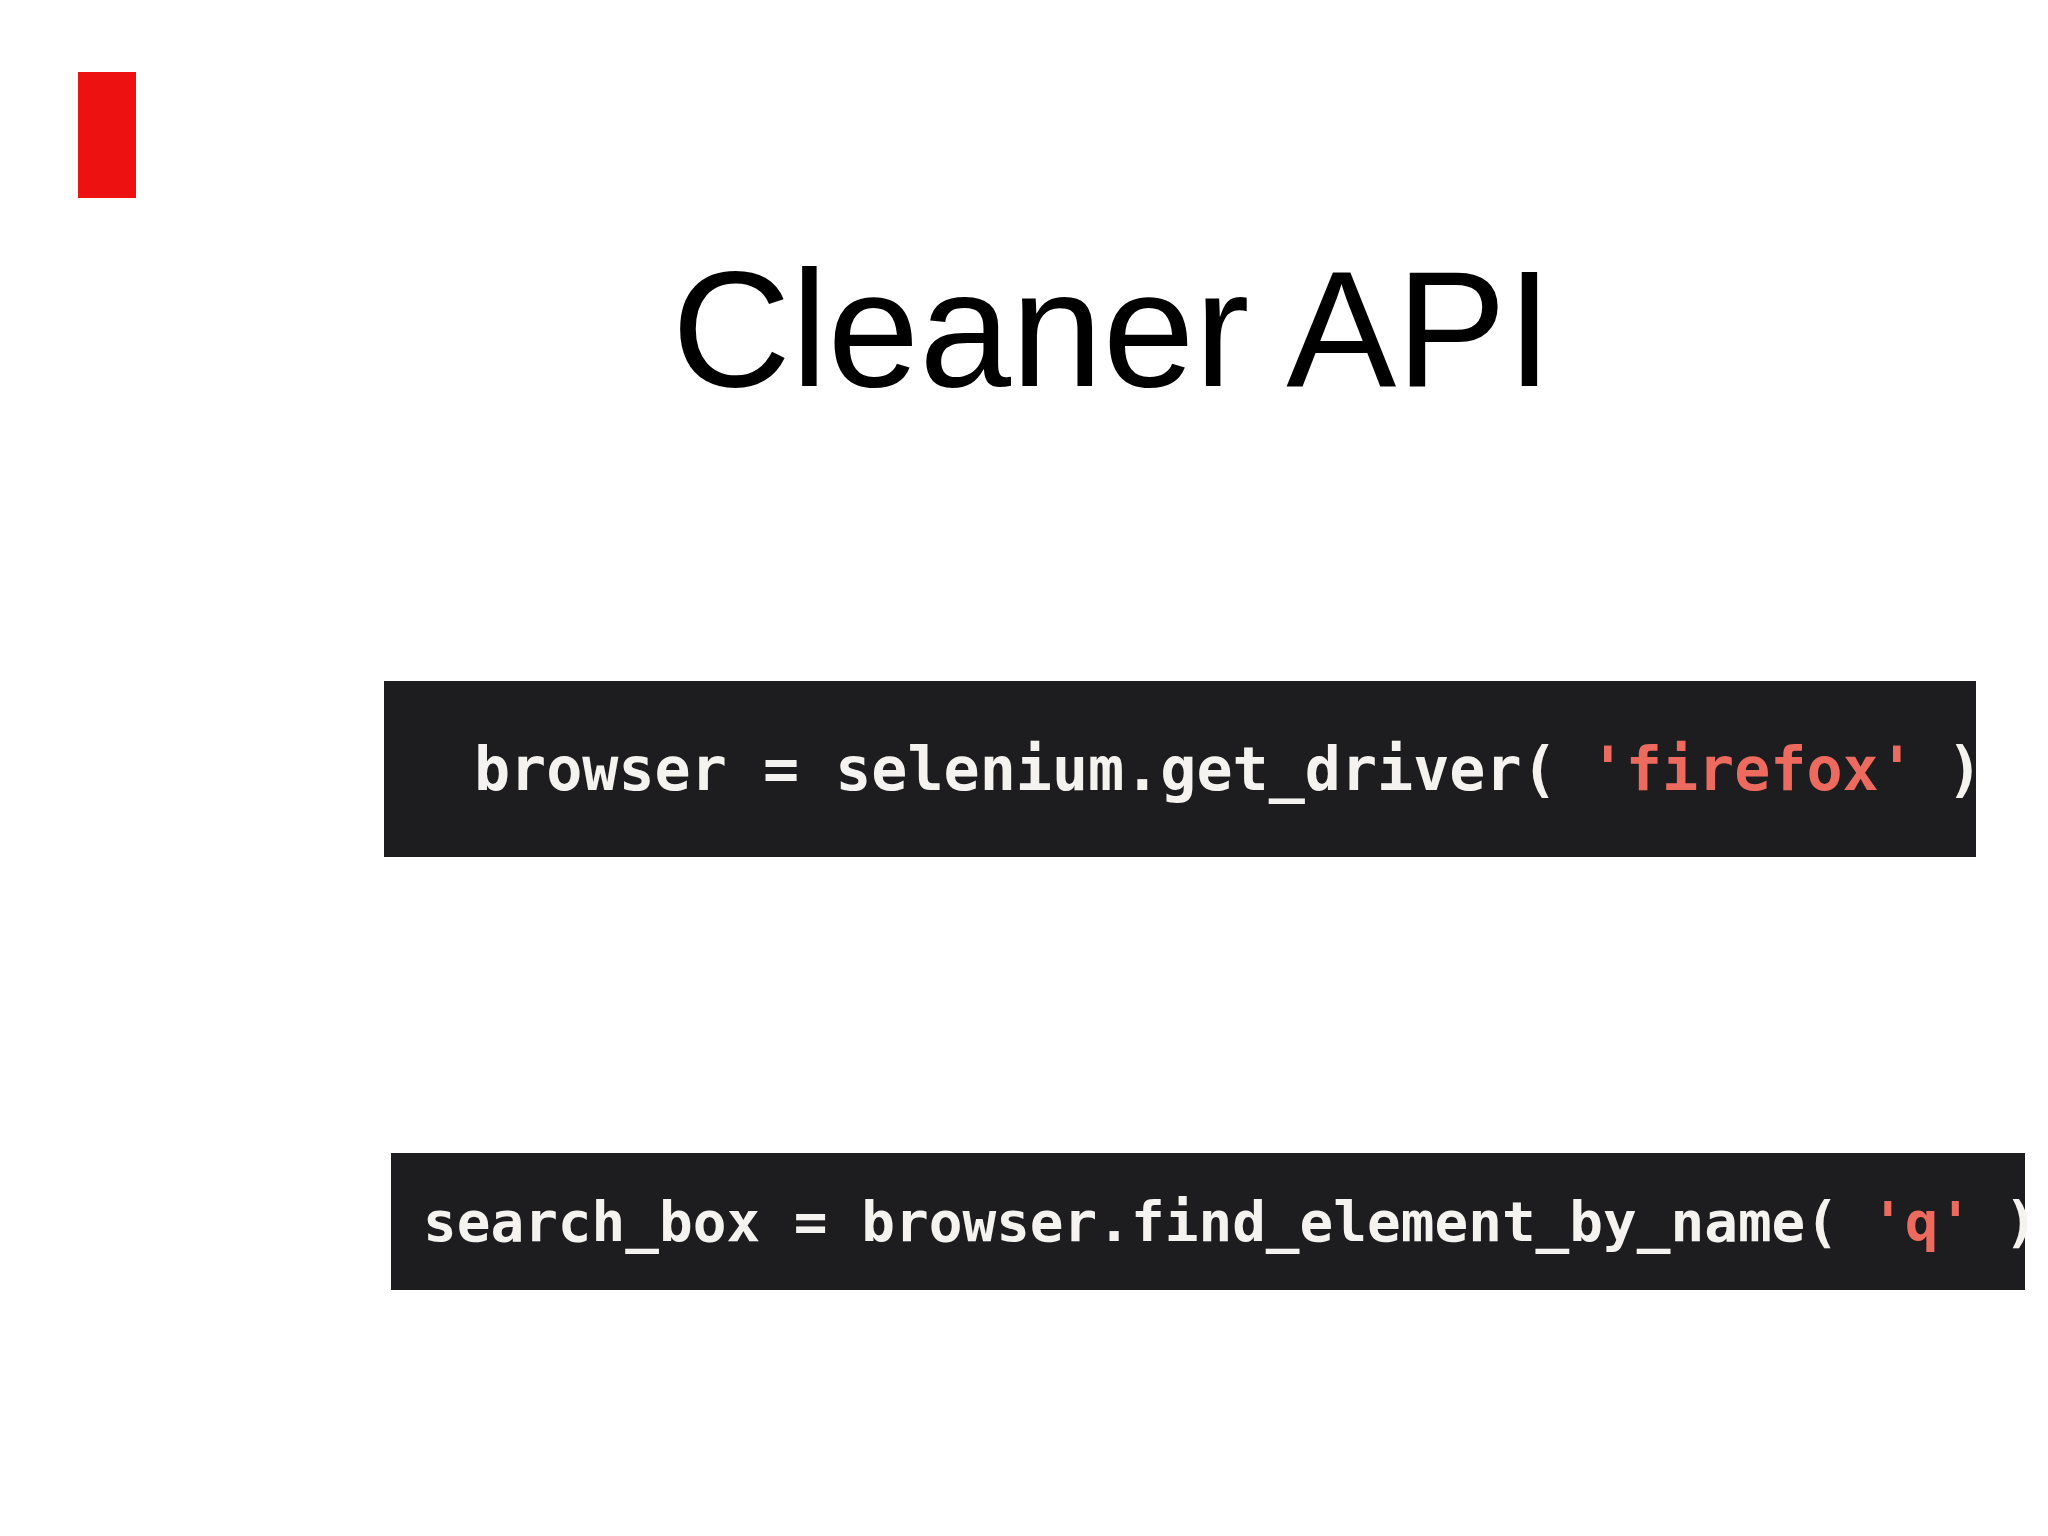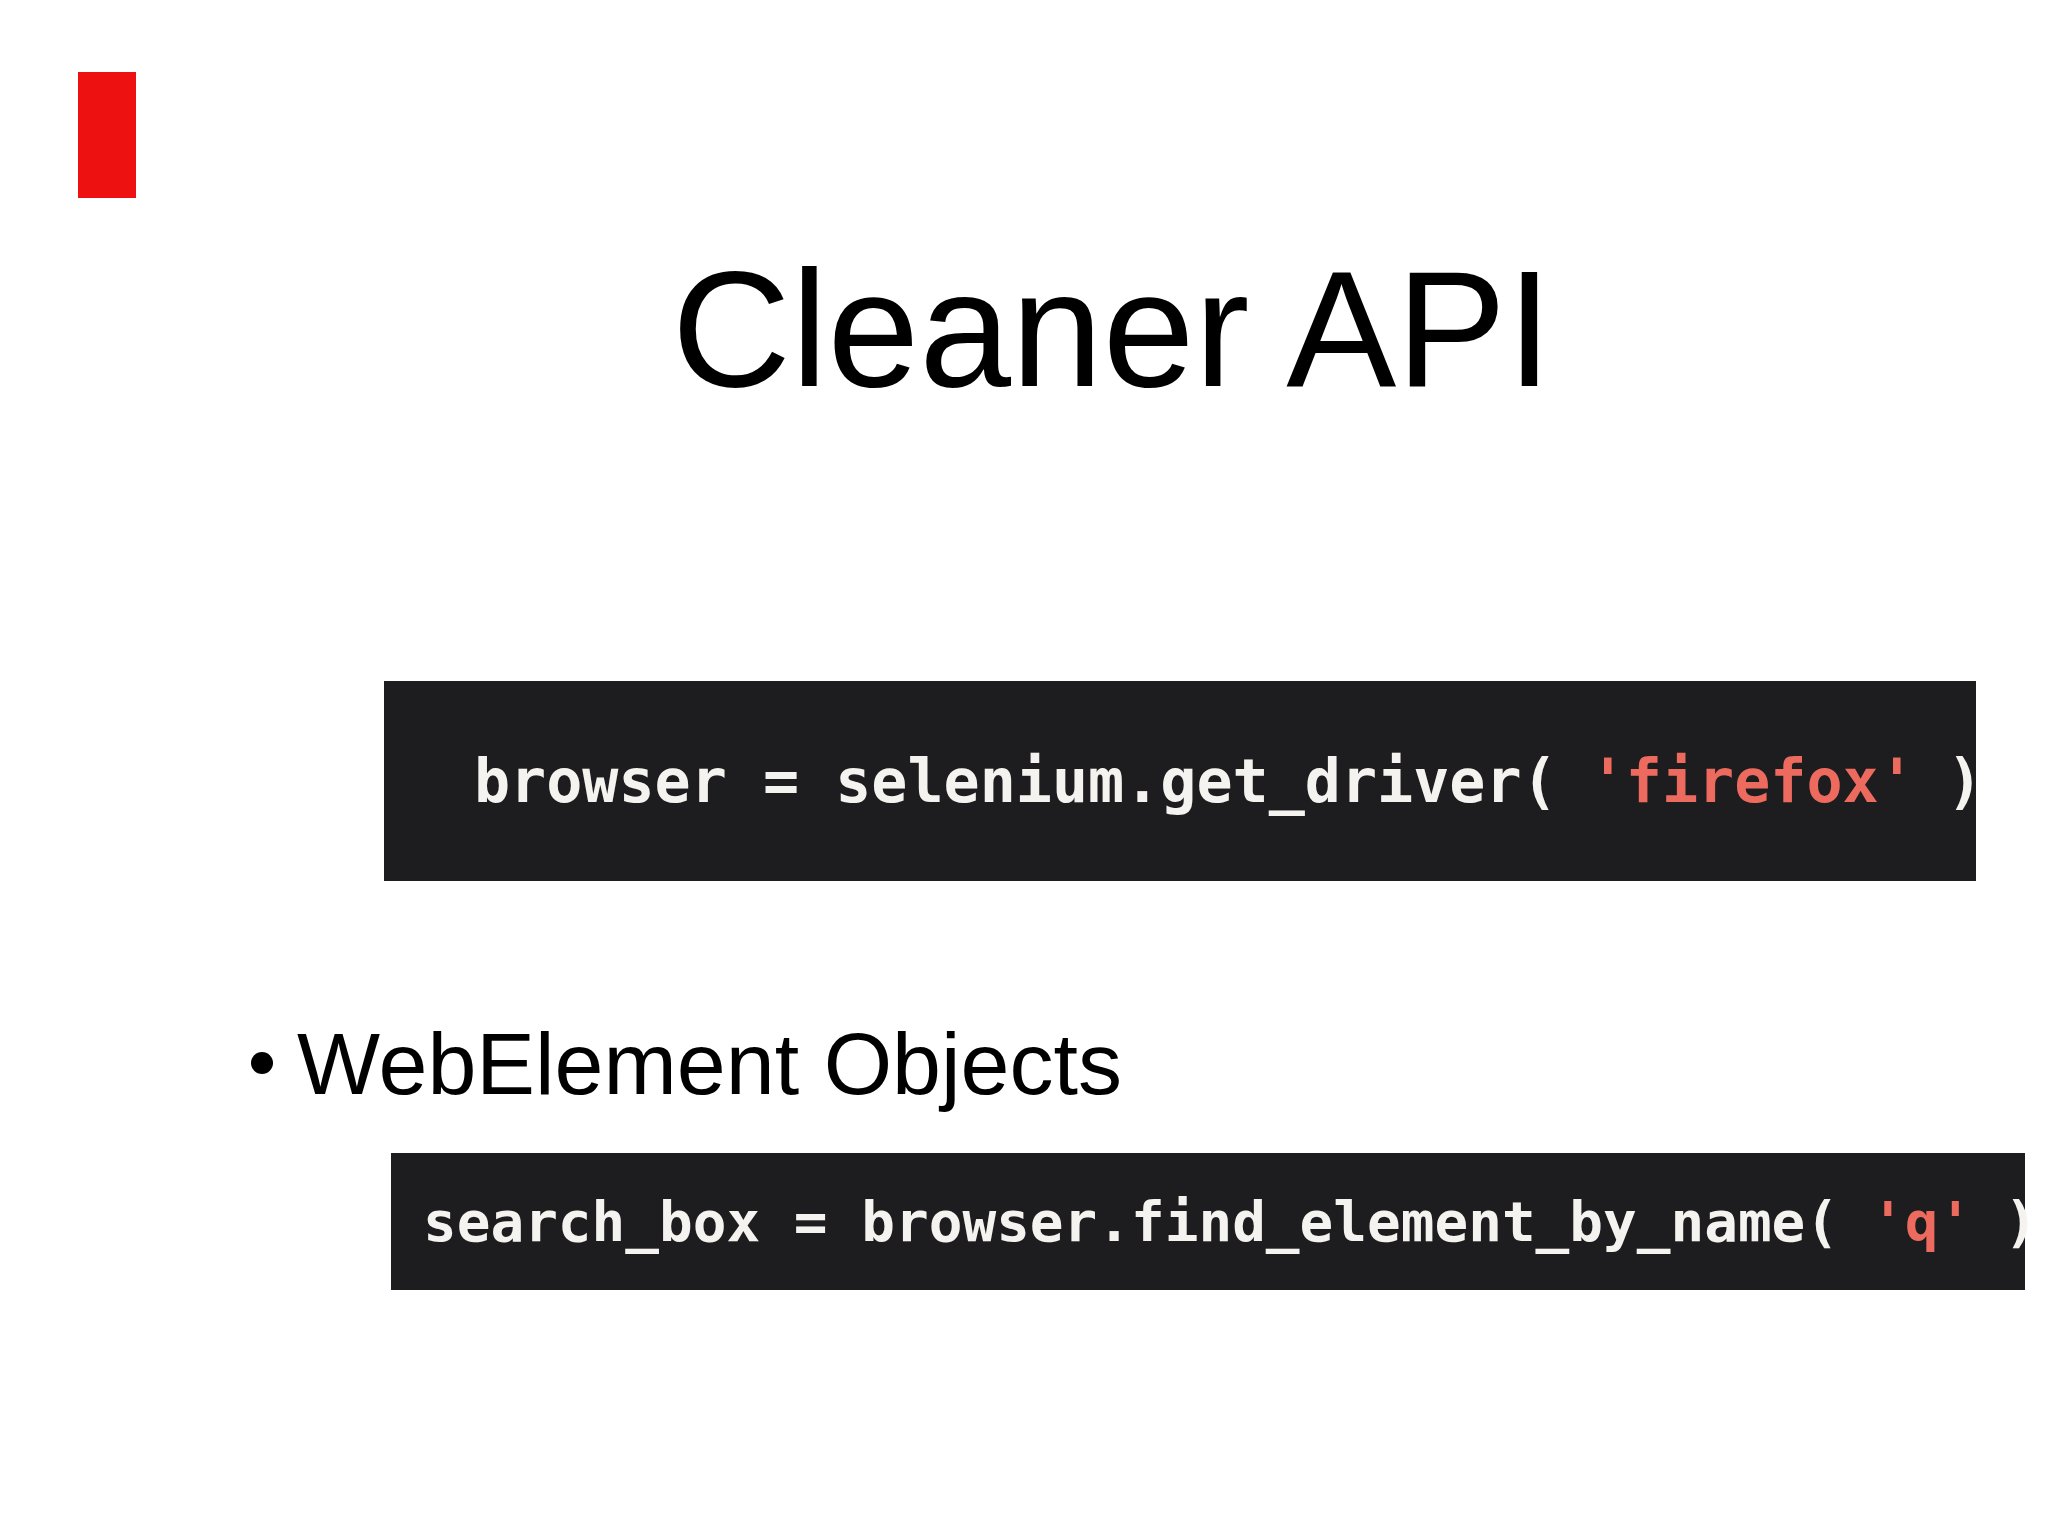--- a/index.html
+++ b/index.html
@@ -77,21 +77,21 @@
   .code-block code {
     font-family: "DejaVu Sans Mono", monospace;
     font-weight: bold;
     color: var(--code-text);
     white-space: pre;
   }
   .code-1 {
     left: 320px;
     top: 617px;
     width: 1592px;
-    height: 200px;
+    height: 176px;
     padding-left: 58px;
   }
   .code-1 code { font-size: 60px; }
   .code-2 {
     left: 327px;
     top: 1089px;
     width: 1634px;
     height: 137px;
   }
   .code-2 code { font-size: 56px; }
@@ -104,22 +104,18 @@
 
   <div class="corner-marker"></div>
 
   <h1 class="title">Cleaner API</h1>
 
 
   <div class="code-block code-1">
     <code><span class="code-plain">browser = selenium.get_driver(</span><span class="code-string">'firefox'</span><span class="code-plain">)</span></code>
   </div>
 
-  <div class="bullet bullet-2">
-    <span class="dot"></span>
-    <span class="label">WebElement Objects</span>
-  </div>
 
   <div class="code-block code-2">
     <code><span class="code-plain">search_box = browser.find_element_by_name(</span><span class="code-string">'q'</span><span class="code-plain">)</span></code>
   </div>
 
 </div>
 
 </body></html>

